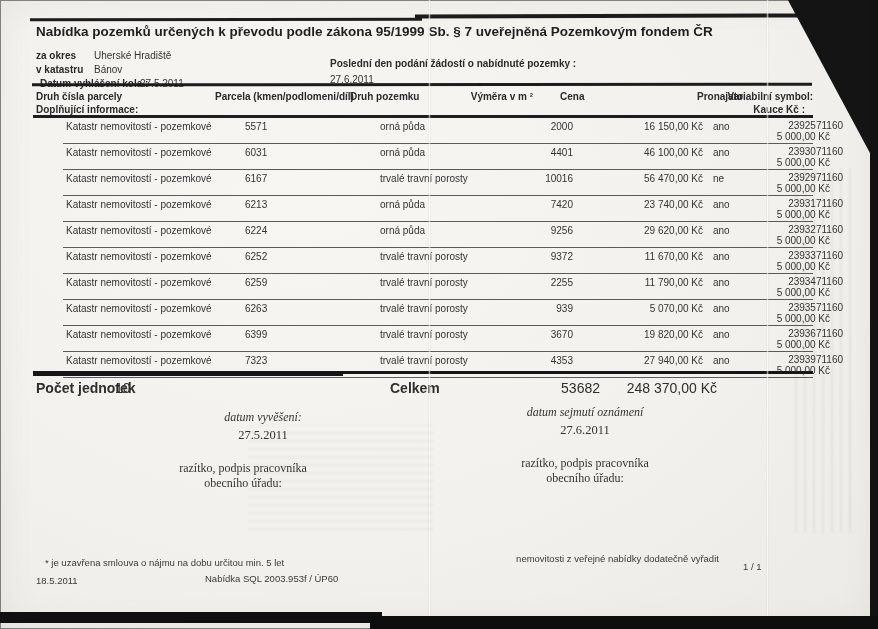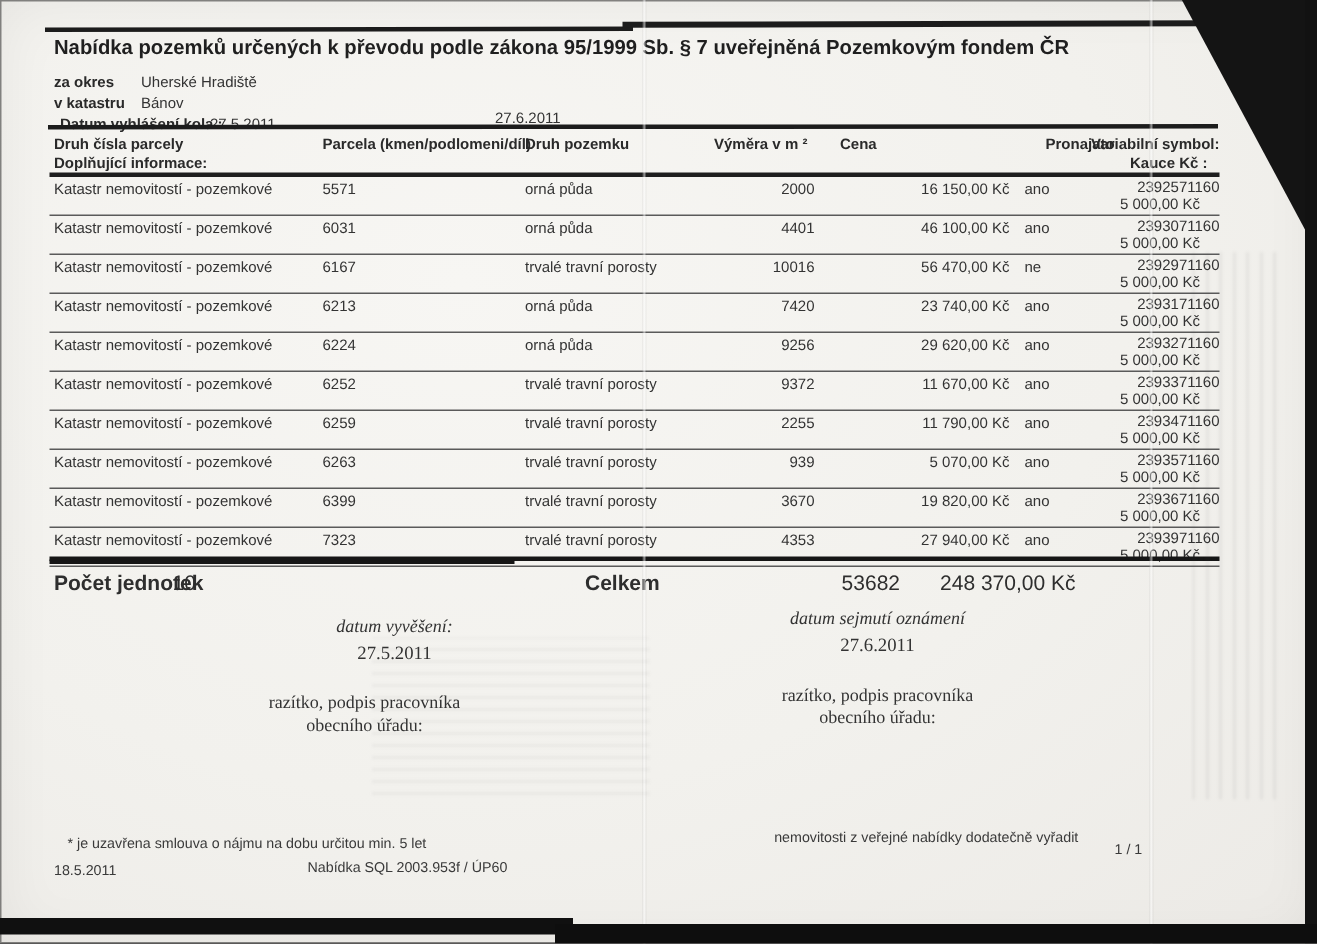--- a/index.html
+++ b/index.html
@@ -13,21 +13,21 @@
   .rule{position:absolute;background:#1c1c1c;}
   
   .doc-title{position:absolute;left:36px;top:24px;width:760px;font-size:13.5px;font-weight:bold;color:#1f1f1f;}
   .meta-label{font-weight:bold;font-size:10px;color:#2a2a2a;position:absolute;}
   .meta-value{font-size:10px;color:#333;position:absolute;}
   
   .tablewrap{position:absolute;left:33px;top:88px;width:780px;}
   .th{position:absolute;font-size:10px;font-weight:bold;color:#2a2a2a;white-space:nowrap;}
   .thead{position:relative;height:27px;}
   .head-underline{position:absolute;left:0;top:27px;width:780px;height:2.5px;background:#1e1e1e;}
-  .tbody{position:relative;top:3px;}
+  .tbody{position:relative;top:3px;margin-left:30px;}
   .trow{position:relative;height:25px;border-bottom:1px solid #5a5a5a;}
   .c{position:absolute;font-size:10px;color:#333;white-space:nowrap;}
   .c1{left:3px;top:3px;}
   .c2{left:182px;top:3px;}
   .c3{left:317px;top:3px;}
   .c4{left:430px;top:3px;width:80px;text-align:right;}
   .c5{left:520px;top:3px;width:120px;text-align:right;}
   .c6{left:650px;top:3px;}
   .c7{left:660px;top:2px;width:120px;text-align:right;}
   .c8{left:660px;top:13px;width:107px;text-align:right;}
@@ -62,31 +62,32 @@
   <div class="rule" style="left:415px;top:14px;width:392px;height:3.5px;transform:rotate(-0.15deg);"></div>
 
   <div class="doc-title">Nabídka pozemků určených k převodu podle zákona 95/1999 Sb. § 7 uveřejněná Pozemkovým fondem ČR</div>
 
   <span class="meta-label" style="left:36px;top:50px;">za okres</span>
   <span class="meta-value" style="left:94px;top:50px;">Uherské Hradiště</span>
   <span class="meta-label" style="left:36px;top:64px;">v katastru</span>
   <span class="meta-value" style="left:94px;top:64px;">Bánov</span>
   <span class="meta-label" style="left:40px;top:78px;">Datum vyhlášení kola :</span>
   <span class="meta-value" style="left:140px;top:78px;">27.5.2011</span>
+  <span class="meta-label" style="left:330px;top:58px;">Poslední den podání žádostí o nabídnuté pozemky :</span>
   <span class="meta-value" style="left:330px;top:74px;">27.6.2011</span>
 
   <div class="rule" style="left:32px;top:83px;width:780px;height:3px;transform:rotate(-0.05deg);"></div>
 
   <div class="tablewrap">
     <div class="thead">
       <span class="th" style="left:3px;top:3px;">Druh čísla parcely</span>
       <span class="th" style="left:3px;top:16px;">Doplňující informace:</span>
       <span class="th" style="left:182px;top:3px;">Parcela (kmen/podlomeni/díl)</span>
       <span class="th" style="left:317px;top:3px;">Druh pozemku</span>
-      <span class="th" style="left:443px;top:3px;width:80px;">Výměra v m ²</span>
+      <span class="th" style="left:420px;top:3px;width:80px;text-align:right;">Výměra v m ²</span>
       <span class="th" style="left:527px;top:3px;width:90px;">Cena</span>
       <span class="th" style="left:624px;top:3px;margin-left:40px;">Pronajato</span>
       <span class="th" style="left:680px;top:3px;width:100px;text-align:right;">Variabilní symbol:</span>
       <span class="th" style="left:680px;top:16px;width:92px;text-align:right;">Kauce Kč :</span>
     </div>
     <div class="head-underline"></div>
 
     <div class="tbody" id="tbody">
       <div class="trow">
         <span class="c c1">Katastr nemovitostí - pozemkové</span>

